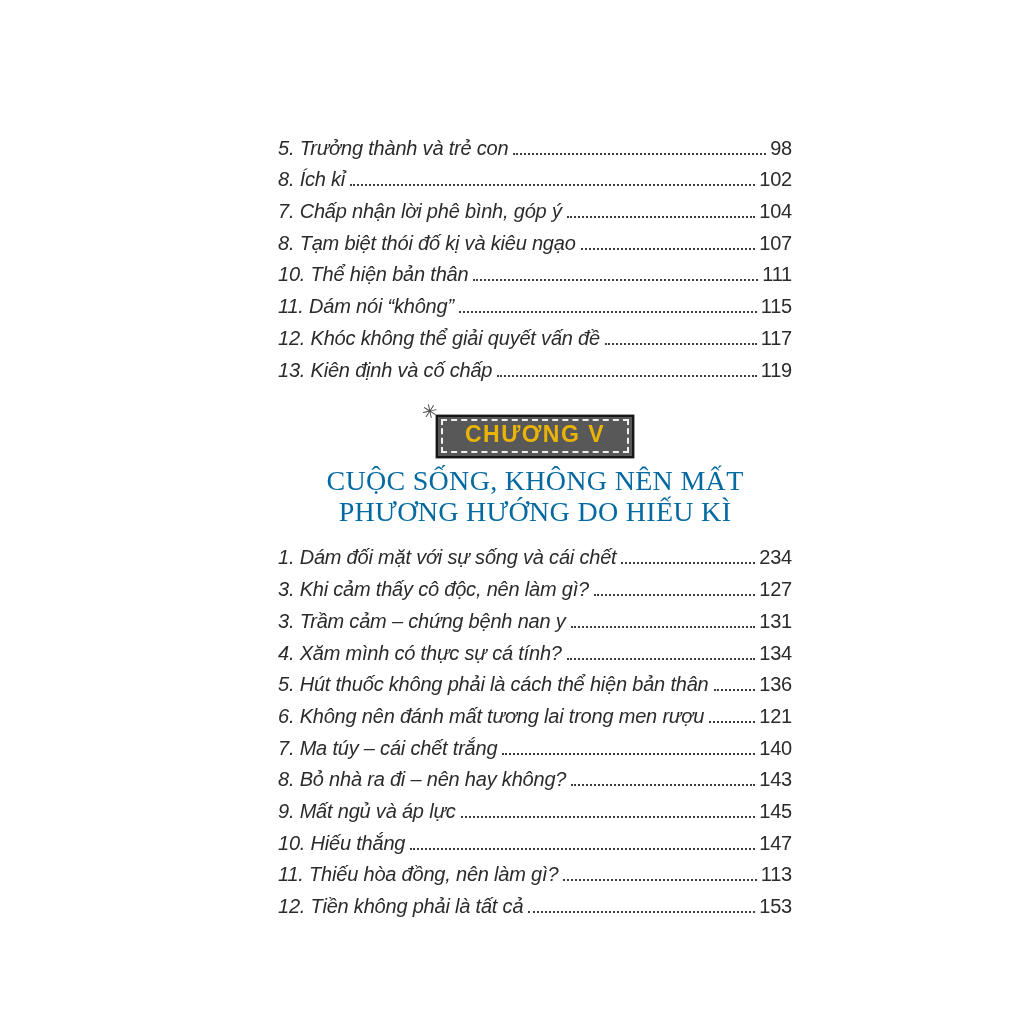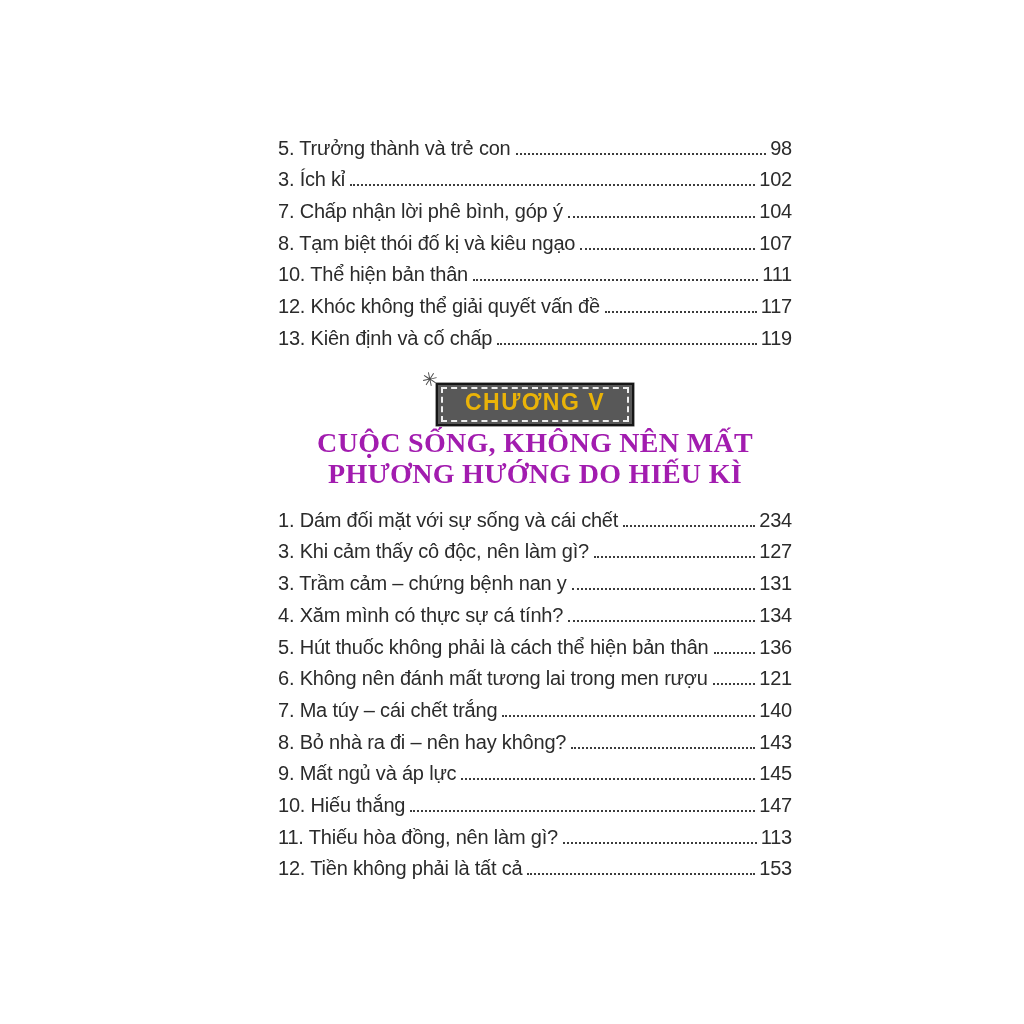--- a/index.html
+++ b/index.html
@@ -24,20 +24,21 @@
     align-items: flex-end;
     height: 31.7px;
     font-size: 20px;
     letter-spacing: -0.2px;
     color: #2b2b2b;
     white-space: nowrap;
   }
   .toc-label {
     flex: 0 0 auto;
     line-height: 1.15;
+    font-style: italic;
   }
   .dot-leader {
     flex: 1 1 auto;
     border-bottom: 2.4px dotted #3c3c3c;
     margin: 0 1px 5px 5px;
     min-width: 10px;
   }
   .page-num {
     flex: 0 0 auto;
     line-height: 1.15;
@@ -67,60 +68,65 @@
   .sparkle {
     position: absolute;
     left: -16px;
     top: -15px;
     font-size: 19px;
     color: #4d4d4d;
     transform: rotate(-12deg);
     line-height: 1;
   }
   .chapter-title {
-    margin-top: 1px;
+    margin-top: 7px;
     font-family: "Liberation Serif", serif;
-    font-weight: 700;
+    font-weight: 400;
     font-size: 28px;
     line-height: 31px;
     letter-spacing: 0.3px;
-    color: #a21caf;
+    color: #0369a1;
   }
   .toc-list.second { margin-top: 11px; }
 </style>
 </head>
 <body style="background: rgb(255, 255, 255);">
 
 <div class="page">
 
   <div class="toc-list" id="list1">
       <div class="toc-row">
         <span class="toc-label">5. Trưởng thành và trẻ con</span>
         <span class="dot-leader"></span>
         <span class="page-num">98</span>
       </div>
       <div class="toc-row">
-        <span class="toc-label">3. Ích kỉ</span>
+        <span class="toc-label">8. Ích kỉ</span>
         <span class="dot-leader"></span>
         <span class="page-num">102</span>
       </div>
       <div class="toc-row">
         <span class="toc-label">7. Chấp nhận lời phê bình, góp ý</span>
         <span class="dot-leader"></span>
         <span class="page-num">104</span>
       </div>
       <div class="toc-row">
         <span class="toc-label">8. Tạm biệt thói đố kị và kiêu ngạo</span>
         <span class="dot-leader"></span>
         <span class="page-num">107</span>
       </div>
       <div class="toc-row">
         <span class="toc-label">10. Thể hiện bản thân</span>
         <span class="dot-leader"></span>
         <span class="page-num">111</span>
+      </div>
+      <div class="toc-row">
+        <span class="toc-label">11. Dám nói “không”</span>
+        <span class="dot-leader"></span>
+        <span class="page-num">115</span>
       </div>
       <div class="toc-row">
         <span class="toc-label">12. Khóc không thể giải quyết vấn đề</span>
         <span class="dot-leader"></span>
         <span class="page-num">117</span>
       </div>
       <div class="toc-row">
         <span class="toc-label">13. Kiên định và cố chấp</span>
         <span class="dot-leader"></span>
         <span class="page-num">119</span>

